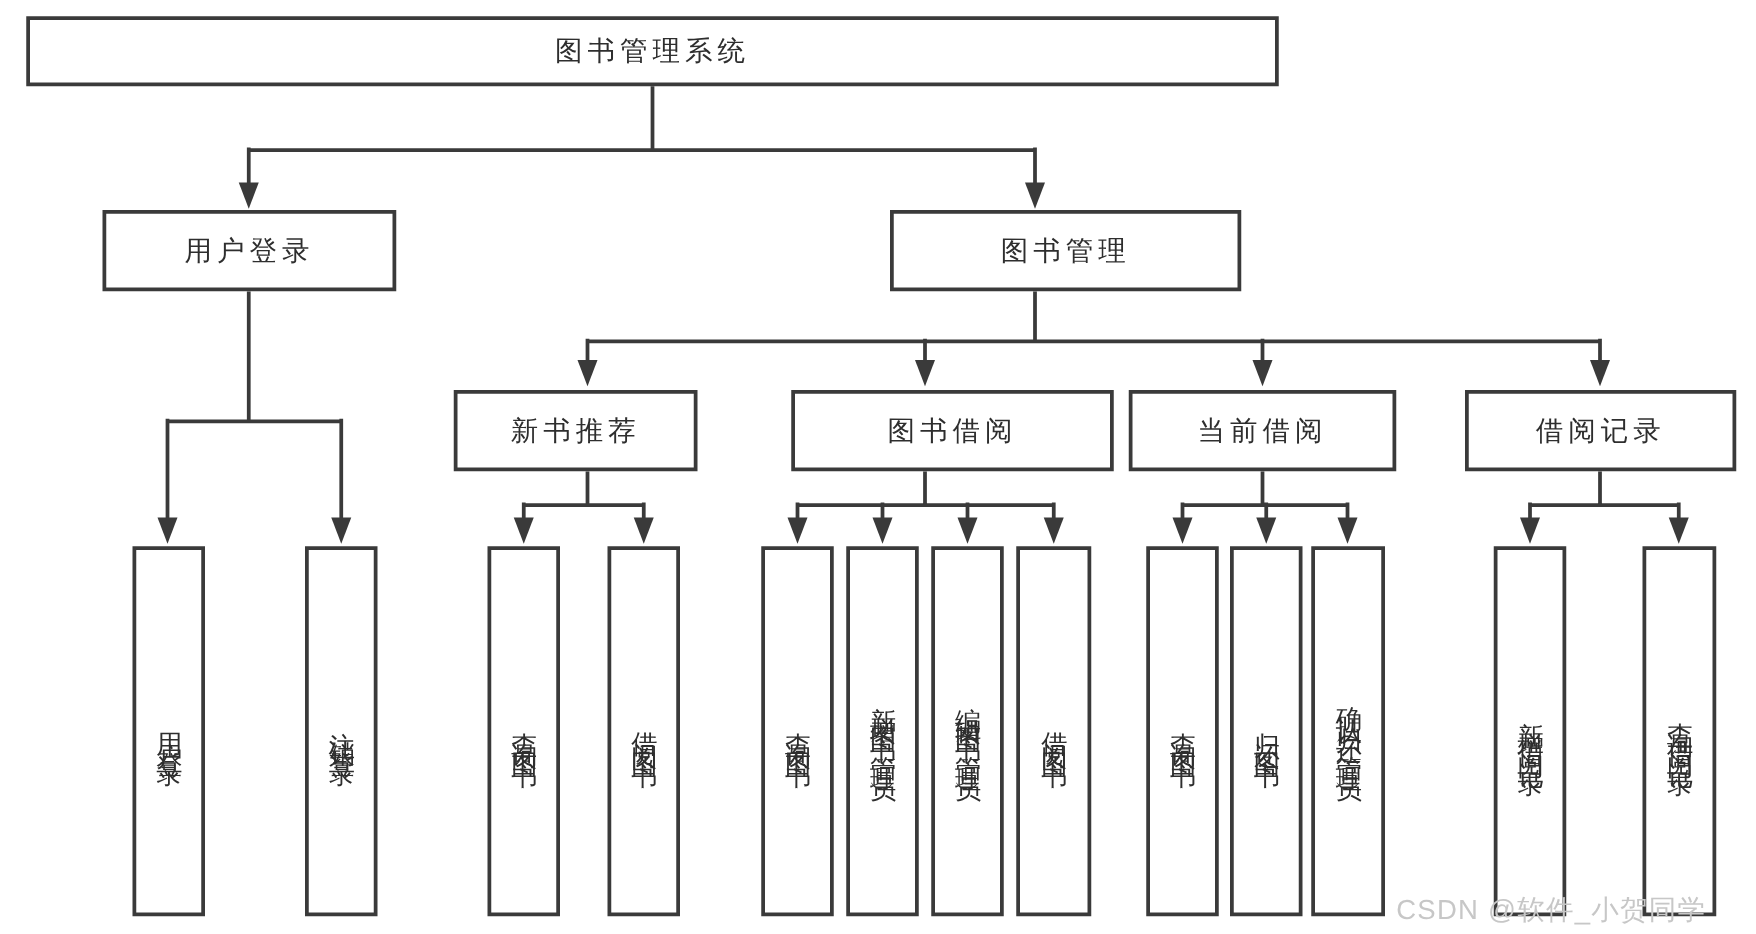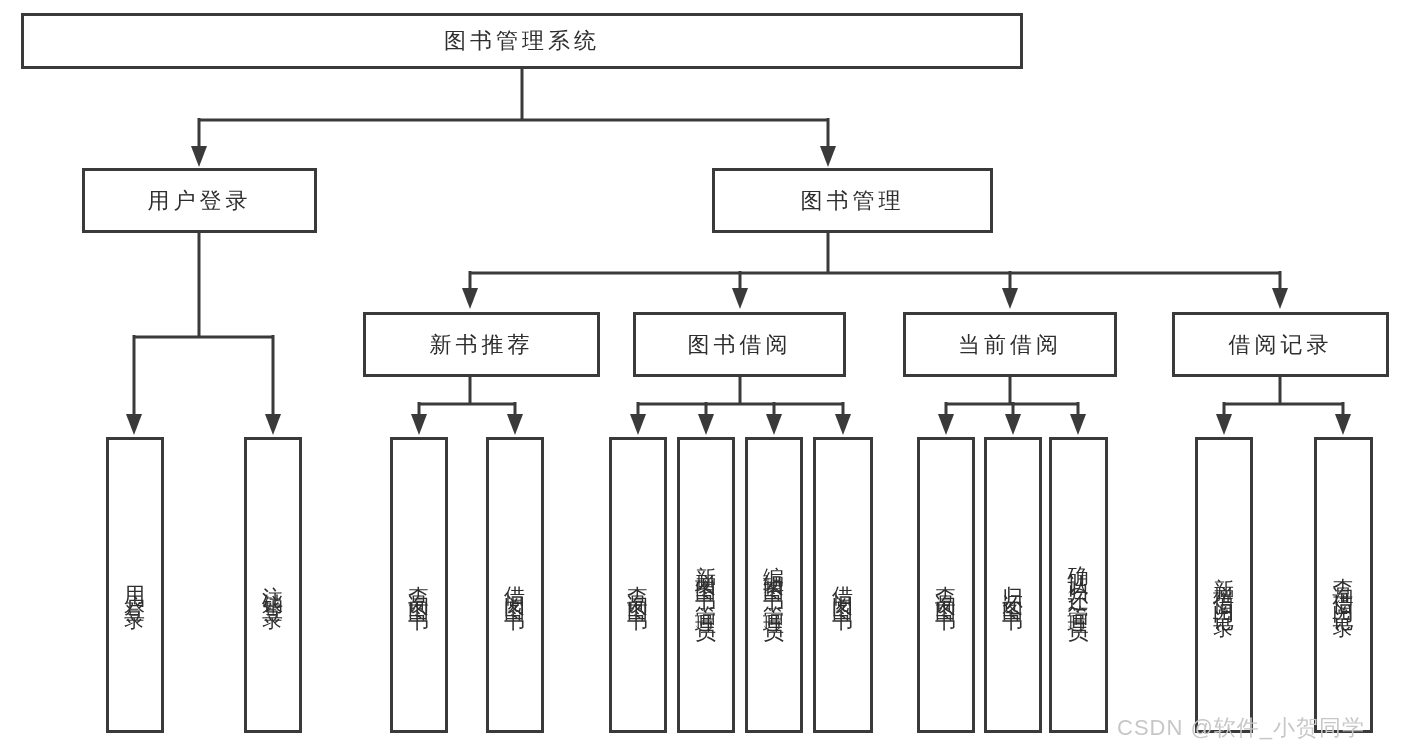--- a/index.html
+++ b/index.html
@@ -116,24 +116,24 @@
     <span>图书管理系统</span>
   </div>
 
   <div class="hbox" style="left:82px; top:168px; width:235px; height:65px;">
     <span>用户登录</span>
   </div>
   <div class="hbox" style="left:712px; top:168px; width:281px; height:65px;">
     <span>图书管理</span>
   </div>
 
-  <div class="hbox" style="left:363px; top:312px; width:237px; height:65px;">
+  <div class="hbox" style="left:363px; top:312px; width:195px; height:65px;">
     <span>新书推荐</span>
   </div>
-  <div class="hbox" style="left:633px; top:312px; width:213px; height:65px;">
+  <div class="hbox" style="left:633px; top:312px; width:258px; height:65px;">
     <span>图书借阅</span>
   </div>
   <div class="hbox" style="left:903px; top:312px; width:214px; height:65px;font-family:Liberation Mono, monospace;">
     <span>当前借阅</span>
   </div>
   <div class="hbox" style="left:1172px; top:312px; width:217px; height:65px;">
     <span>借阅记录</span>
   </div>
 
   <div class="vbox" style="left:106px;">

